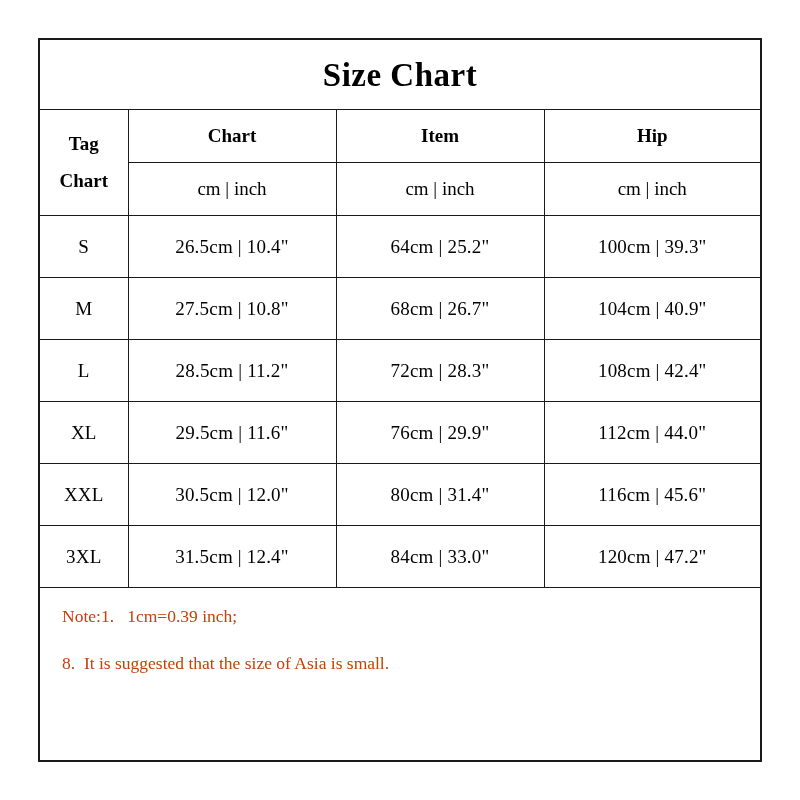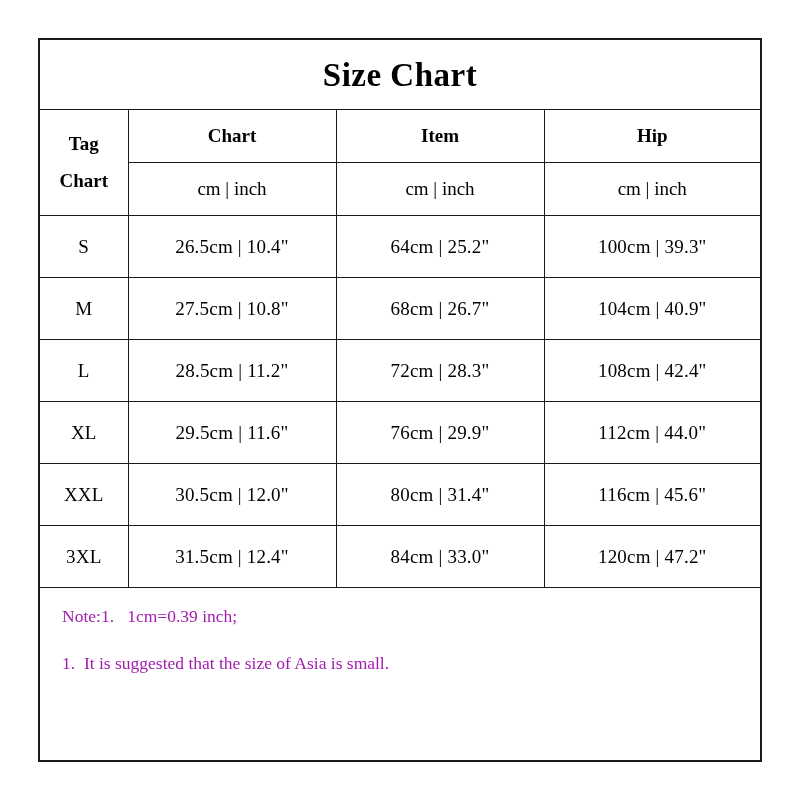--- a/index.html
+++ b/index.html
@@ -83,21 +83,21 @@
   }
   .row-h-hdr { height: 53px; }
   .row-h-unit { height: 53px; }
   .row-h-data { height: 62px; }
   .data-cell {
     font-size: 19px;
     letter-spacing: 0.2px;
   }
   .notes {
     padding: 18px 22px 0 22px;
-    color: #a21caf;
+    color: #c2410c;
     font-size: 17.5px;
     font-family: "Liberation Serif", serif;
   }
   .note-line {
     margin: 0 0 26px 0;
     line-height: 1.2;
     white-space: pre;
   }
   .note-line:last-child { margin-bottom: 0; }
 </style>
@@ -166,17 +166,17 @@
           <td class="first-col col-div data-cell">3XL</td>
           <td class="col-div data-cell">31.5cm | 12.4"</td>
           <td class="col-div data-cell">84cm | 33.0"</td>
           <td class="data-cell">120cm | 47.2"</td>
         </tr>
       </tbody>
     </table>
 
     <div class="notes">
       <p class="note-line">Note:1.   1cm=0.39 inch;</p>
-      <p class="note-line">1.  It is suggested that the size of Asia is small.</p>
+      <p class="note-line">8.  It is suggested that the size of Asia is small.</p>
     </div>
 
   </div>
 </div>
 
 </body></html>

